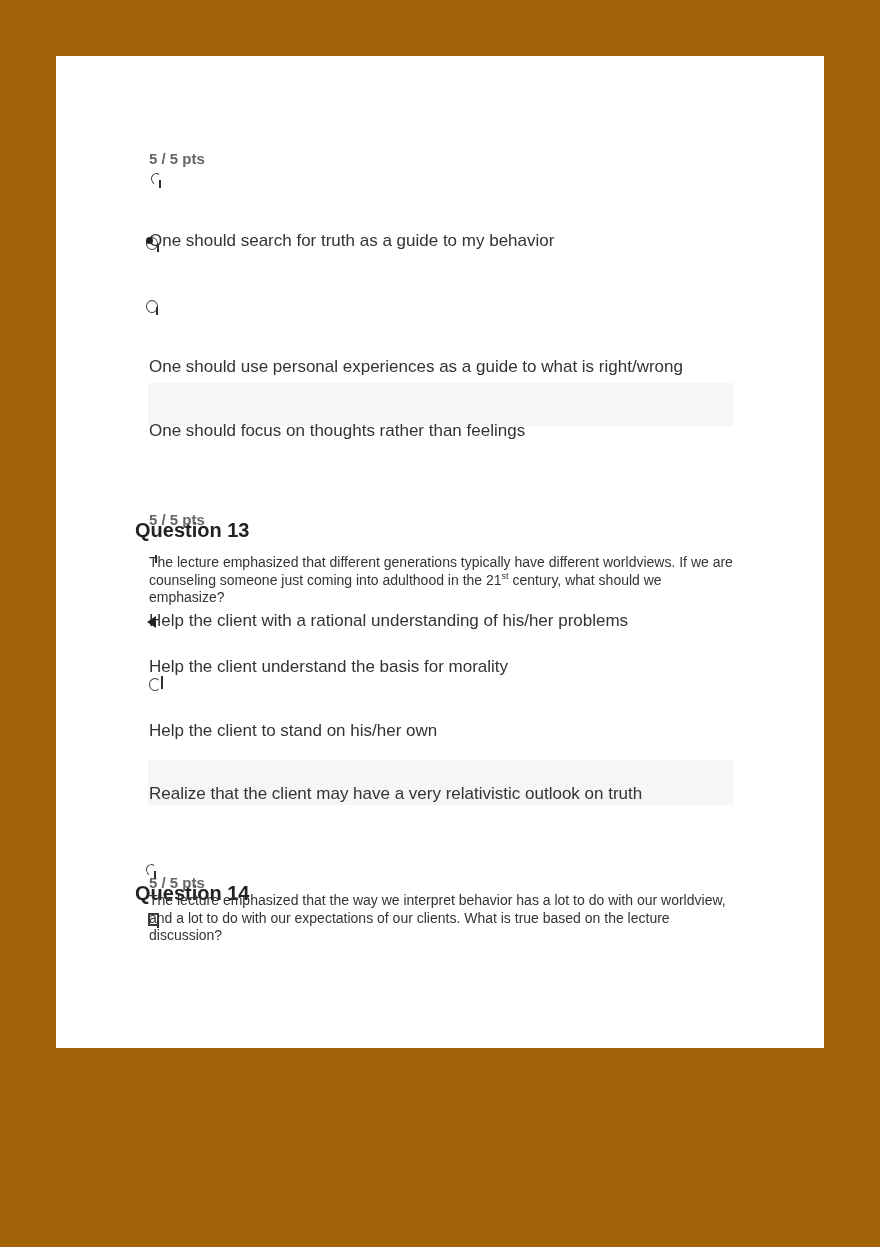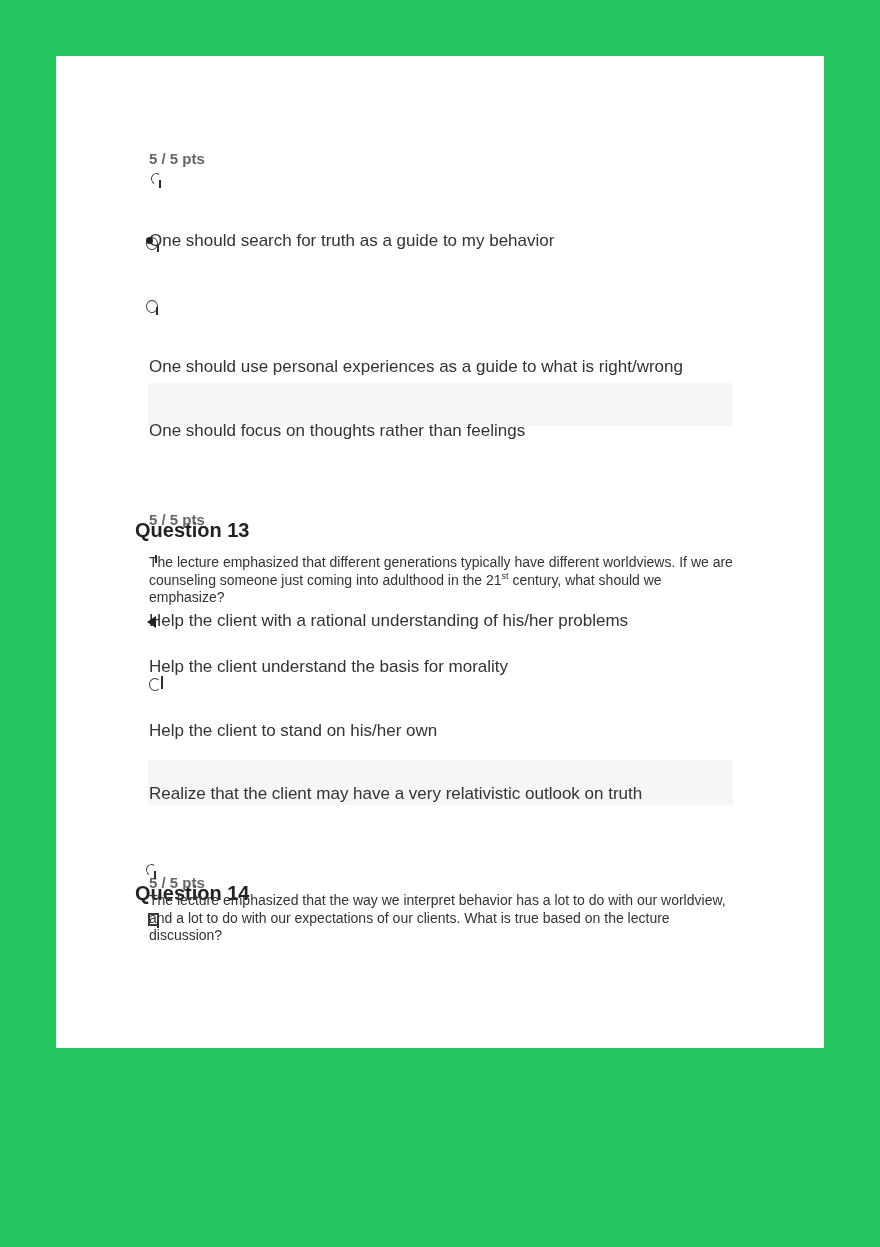--- a/index.html
+++ b/index.html
@@ -8,21 +8,21 @@
     background: #000000;
     width: 880px;
     height: 1247px;
     overflow: hidden;
     font-family: "Liberation Sans", sans-serif;
   }
   .stage {
     position: relative;
     width: 880px;
     height: 1247px;
-    background: #22c55e;
+    background: #a16207;
   }
   .page {
     position: absolute;
     left: 56px;
     top: 56px;
     width: 768px;
     height: 992px;
     background: #ffffff;
   }
   .abs { position: absolute; }

